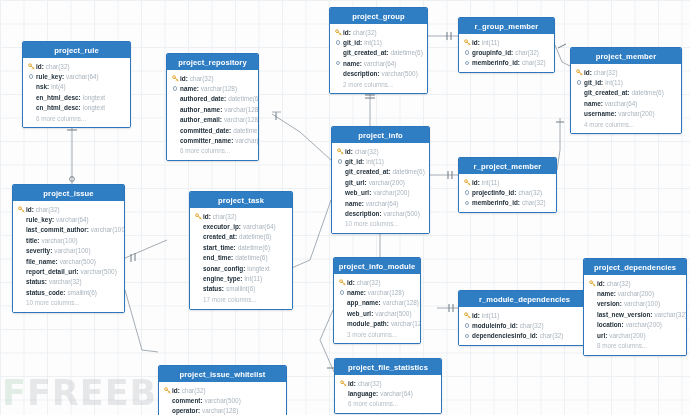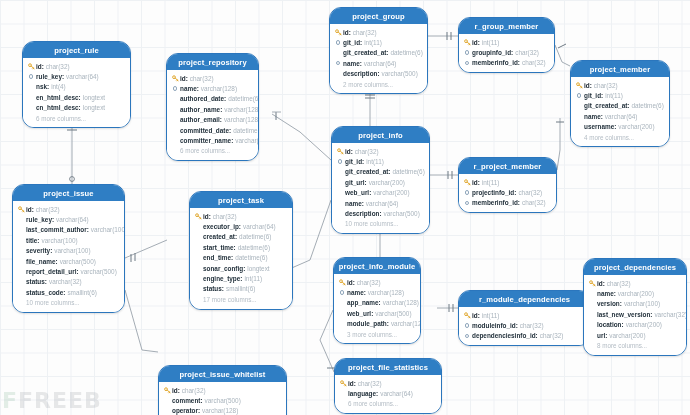--- a/index.html
+++ b/index.html
@@ -18,42 +18,42 @@
     background-image:
       linear-gradient(to right, #eef1f4 1px, transparent 1px),
       linear-gradient(to bottom, #eef1f4 1px, transparent 1px);
     background-size: 23.5px 23.5px;
     overflow: hidden;
   }
   #watermark {
     position: absolute;
     left: 2px; bottom: 2px;
     font-family: "DejaVu Sans", sans-serif;
-    font-size: 22px;
+    font-size: 35px;
     font-weight: bold;
     letter-spacing: 1px;
     color: rgba(120,125,130,0.17);
     user-select: none;
     white-space: nowrap;
     margin-top: 40px;
   }
   #watermark .wm-green { color: rgba(120,175,140,0.20); }
   svg#links {
     position: absolute; left:0; top:0;
     width: 690px; height: 415px;
     pointer-events: none;
   }
   svg#links path, svg#links line { stroke: #9aa3ab; stroke-width: 0.9; fill: none; }
   svg#links .tick { stroke: #6f7a84; stroke-width: 1; }
 
   .table-card {
     position: absolute;
     background: #ffffff;
     border: 1.2px solid #2b76bd;
-    border-radius: 12px;
+    border-radius: 2px;
     box-shadow: 0 1px 2px rgba(0,0,0,0.12);
     overflow: hidden;
   }
   .table-header {
     background: #2f7ec4;
     color: #ffffff;
     font-size: 7.6px;
     font-weight: bold;
     text-align: center;
     padding: 3.5px 4px 3.5px;
@@ -620,21 +620,21 @@
           </div>
           <div class="col-row">
             <span class="col-ico">
               <span class="fk-ico"></span>
             </span>
             <span class="col-name">dependenciesinfo_id:</span>
             <span class="col-type">char(32)</span>
           </div>
         </div>
       </div>
-      <div class="table-card" style="left: 570px; top: 47px; width: 100px; margin-top: 13px;">
+      <div class="table-card" style="left: 570px; top: 47px; width: 112px;">
         <div class="table-header">project_member</div>
         <div class="table-body">
           <div class="col-row">
             <span class="col-ico">
               <svg width="7" height="7" viewBox="0 0 16 16">
                 <circle cx="4.6" cy="5" r="3.2" fill="none" stroke="#e0a52a" stroke-width="2.2"></circle>
                 <path d="M6.9 6.6 L14 13 M11.4 10.4 L10 12 M13.2 12 L12 13.4" stroke="#e0a52a" stroke-width="2.2" fill="none" stroke-linecap="round"></path>
               </svg>
             </span>
             <span class="col-name pk">id:</span>

